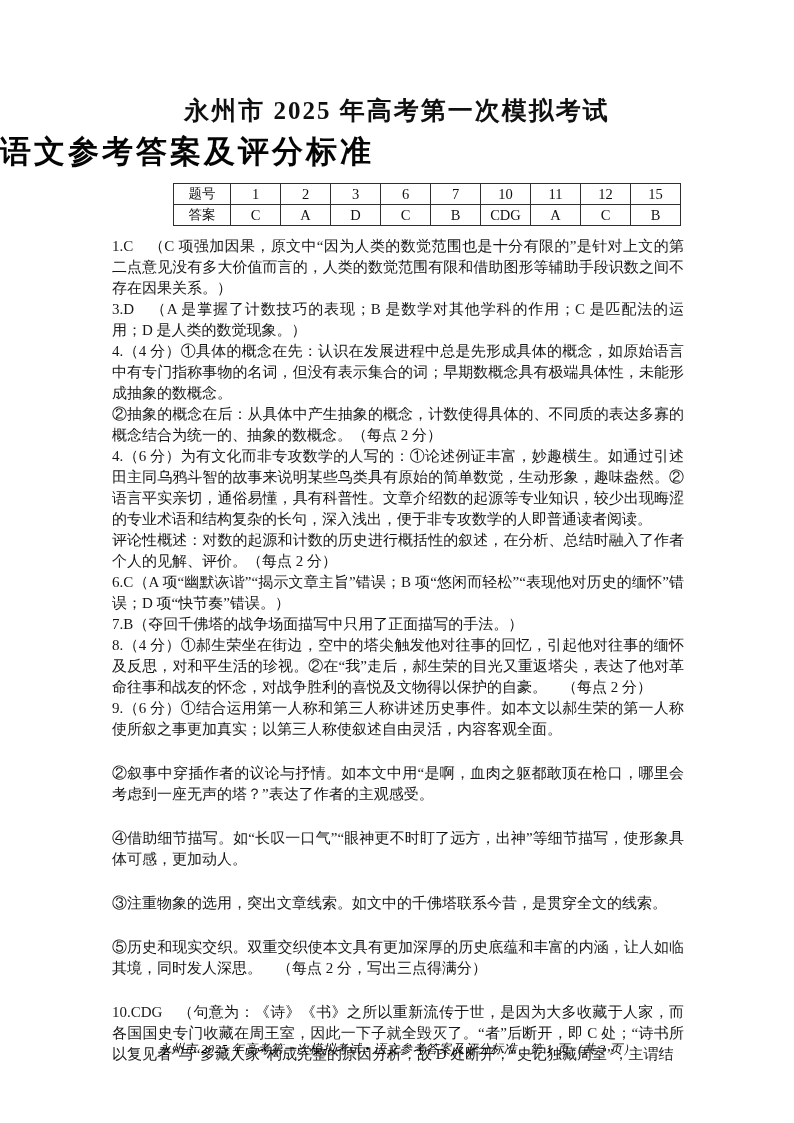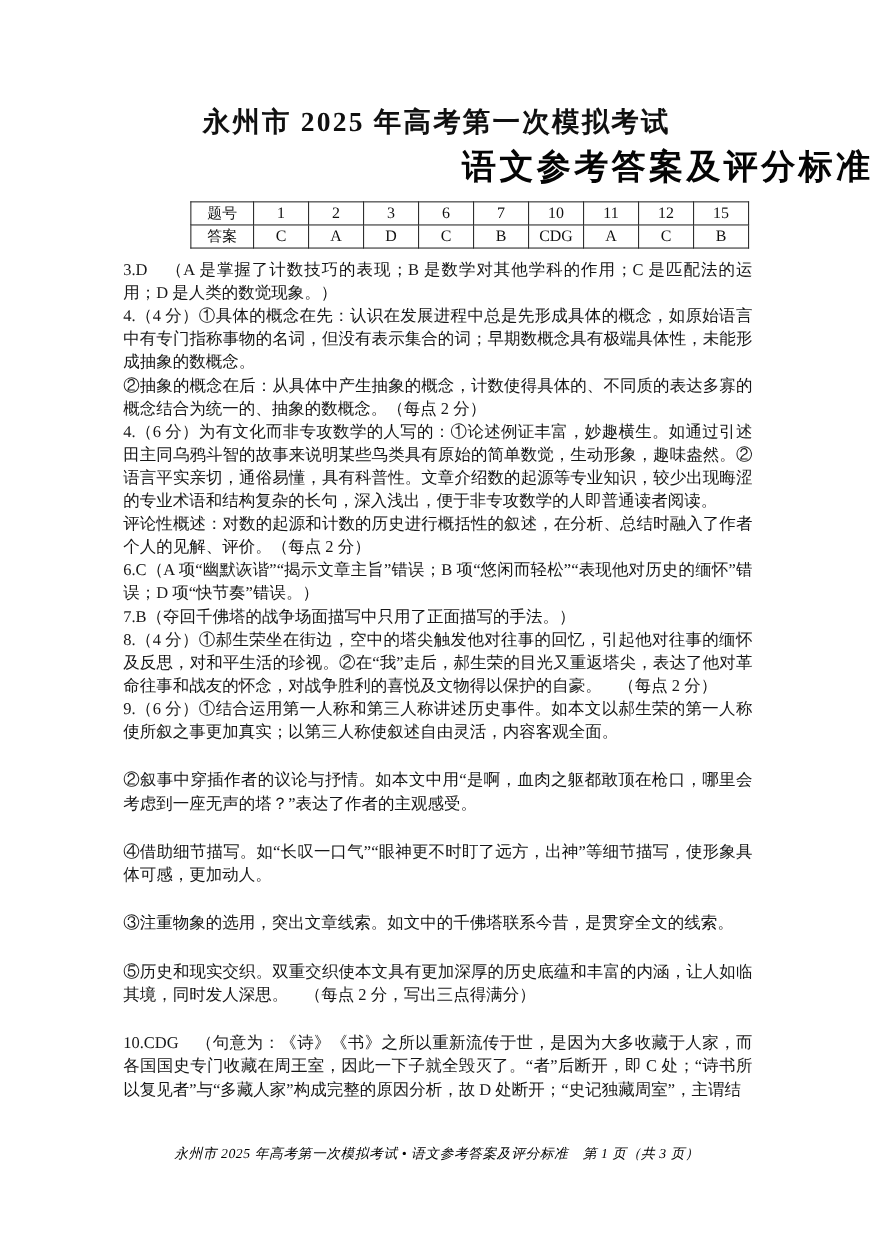--- a/index.html
+++ b/index.html
@@ -14,21 +14,21 @@
   .doc-title{
     position:absolute;top:94px;left:0;width:100%;
     text-align:center;
     font-family:"Liberation Serif",serif;
     font-size:25px;font-weight:bold;
     letter-spacing:2px;
     color:#101010;
   }
   .doc-subtitle{
     position:absolute;top:131px;left:0;width:100%;
-    text-align:right;
+    text-align:left;
     font-family:"Liberation Sans",sans-serif;
     font-size:31px;font-weight:900;
     letter-spacing:3px;
     color:#050505;
   }
   table.answer-table{
     position:absolute;top:183px;left:173px;
     border-collapse:collapse;
     font-family:"Liberation Serif",serif;
     font-size:14.5px;color:#101010;
@@ -91,20 +91,21 @@
         <td>B</td>
         <td>CDG</td>
         <td>A</td>
         <td>C</td>
         <td>B</td>
       </tr>
     </tbody>
   </table>
 
   <div class="body-text">
+    <p>1.C　（C 项强加因果，原文中“因为人类的数觉范围也是十分有限的”是针对上文的第二点意见没有多大价值而言的，人类的数觉范围有限和借助图形等辅助手段识数之间不存在因果关系。）</p>
     <p>3.D　（A 是掌握了计数技巧的表现；B 是数学对其他学科的作用；C 是匹配法的运用；D 是人类的数觉现象。）</p>
     <p>4.（4 分）①具体的概念在先：认识在发展进程中总是先形成具体的概念，如原始语言中有专门指称事物的名词，但没有表示集合的词；早期数概念具有极端具体性，未能形成抽象的数概念。</p>
     <p>②抽象的概念在后：从具体中产生抽象的概念，计数使得具体的、不同质的表达多寡的概念结合为统一的、抽象的数概念。（每点 2 分）</p>
     <p>4.（6 分）为有文化而非专攻数学的人写的：①论述例证丰富，妙趣横生。如通过引述田主同乌鸦斗智的故事来说明某些鸟类具有原始的简单数觉，生动形象，趣味盎然。②语言平实亲切，通俗易懂，具有科普性。文章介绍数的起源等专业知识，较少出现晦涩的专业术语和结构复杂的长句，深入浅出，便于非专攻数学的人即普通读者阅读。</p>
     <p>评论性概述：对数的起源和计数的历史进行概括性的叙述，在分析、总结时融入了作者个人的见解、评价。（每点 2 分）</p>
     <p>6.C（A 项“幽默诙谐”“揭示文章主旨”错误；B 项“悠闲而轻松”“表现他对历史的缅怀”错误；D 项“快节奏”错误。）</p>
     <p>7.B（夺回千佛塔的战争场面描写中只用了正面描写的手法。）</p>
     <p>8.（4 分）①郝生荣坐在街边，空中的塔尖触发他对往事的回忆，引起他对往事的缅怀及反思，对和平生活的珍视。②在“我”走后，郝生荣的目光又重返塔尖，表达了他对革命往事和战友的怀念，对战争胜利的喜悦及文物得以保护的自豪。　（每点 2 分）</p>
     <p>9.（6 分）①结合运用第一人称和第三人称讲述历史事件。如本文以郝生荣的第一人称使所叙之事更加真实；以第三人称使叙述自由灵活，内容客观全面。</p>
     <p class="spaced">②叙事中穿插作者的议论与抒情。如本文中用“是啊，血肉之躯都敢顶在枪口，哪里会考虑到一座无声的塔？”表达了作者的主观感受。</p>

